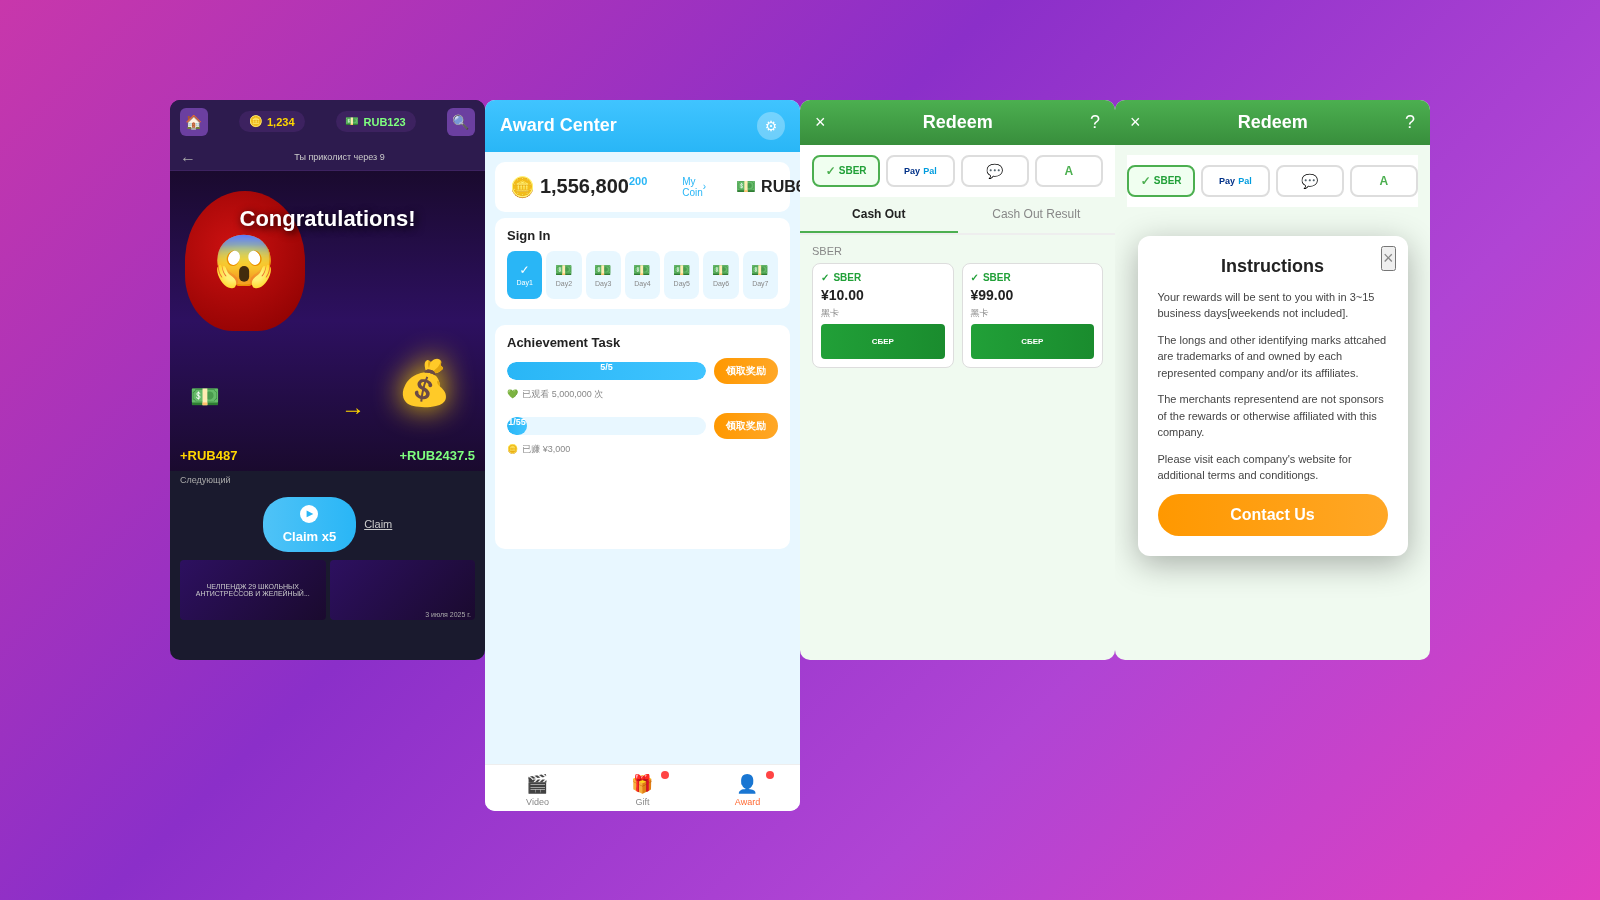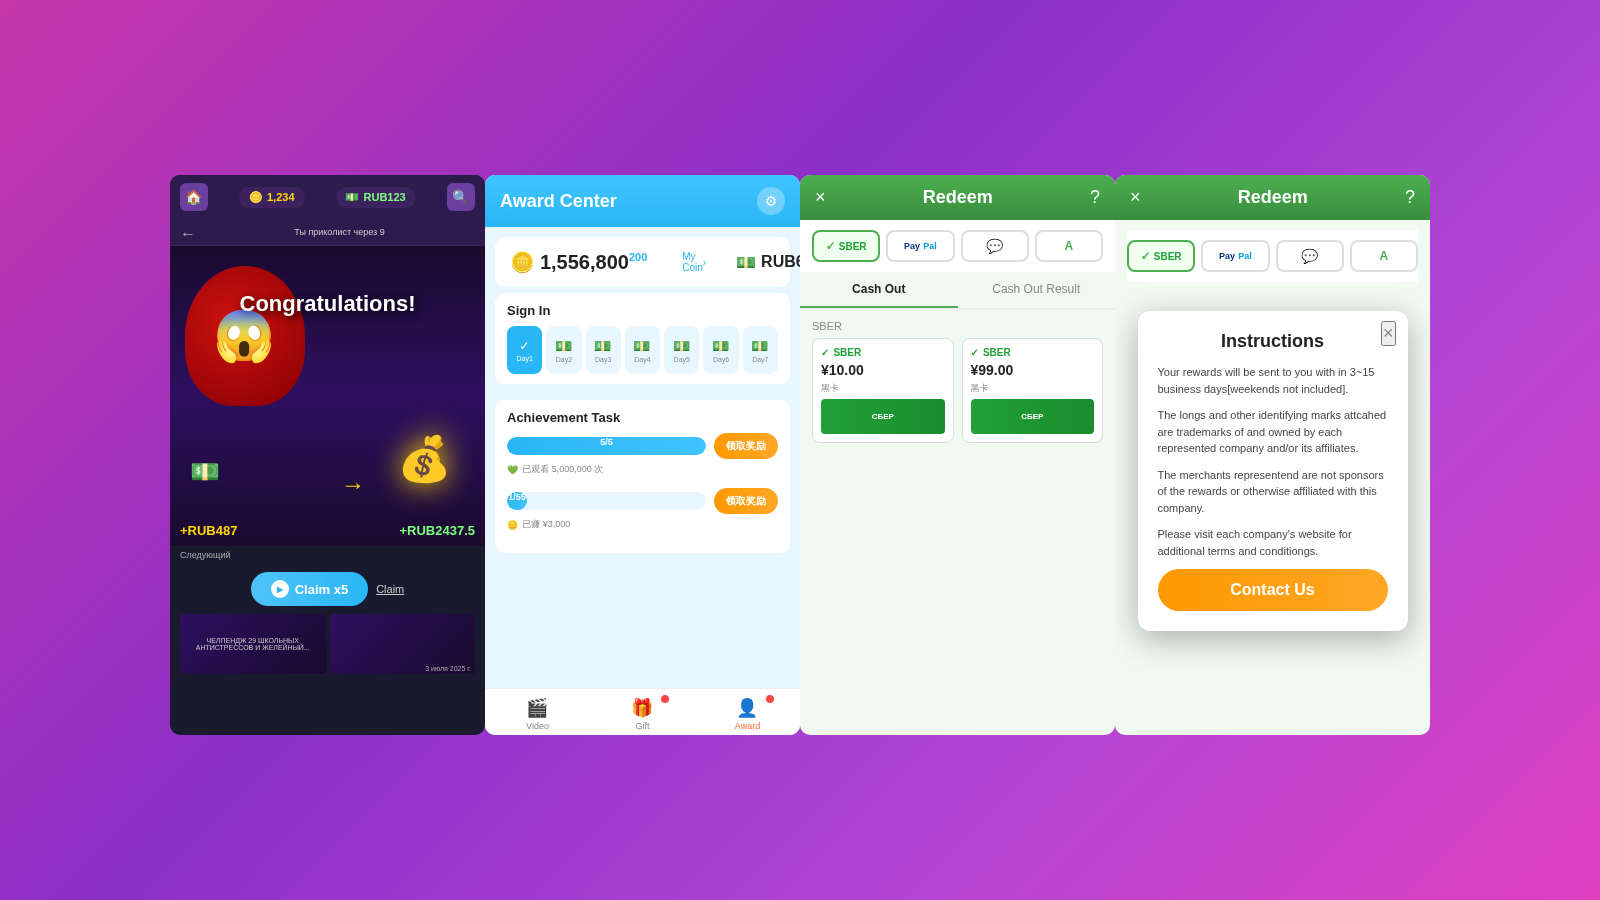--- a/index.html
+++ b/index.html
@@ -77,21 +77,21 @@
       position: relative;
       height: 300px;
       background: linear-gradient(180deg, #1a0a2e 0%, #2d1060 50%, #1a0a2e 100%);
       overflow: hidden;
     }
     .congrats-text {
       color: white;
       font-size: 22px;
       font-weight: bold;
       text-shadow: 2px 2px 8px #000;
-      margin-top: 30px;
+      margin-top: 20px;
       text-align: center;
     }
     .arrow-right {
       position: absolute;
       bottom: 50px; right: 120px;
       color: #ffd700; font-size: 24px;
     }
     .rewards-row {
       position: absolute;
       bottom: 8px; left: 10px; right: 10px;
@@ -107,21 +107,21 @@
     }
     .claim-btn {
       background: linear-gradient(90deg, #4fc3f7, #29b6f6);
       border: none;
       border-radius: 25px;
       padding: 8px 20px;
       color: white;
       font-weight: bold;
       font-size: 13px;
       cursor: pointer;
-      display: flex; align-items: center; gap: 6px;
+      display: flex; align-items: center; gap: 6px; flex-direction: column;
     }
     .claim-btn-play {
       width: 18px; height: 18px;
       background: white;
       border-radius: 50%;
       display: flex; align-items: center; justify-content: center;
     }
     .claim-btn-play::after { content: '▶'; color: #29b6f6; font-size: 8px; margin-left: 1px; }
     .claim-link {
       color: #ccc; font-size: 11px; text-decoration: underline;
@@ -137,21 +137,21 @@
       border-radius: 4px;
       display: flex; align-items: center; justify-content: center;
       color: #888; font-size: 8px; text-align: center; padding: 4px;
       position: relative; overflow: hidden;
     }
     .thumb-date { position: absolute; bottom: 2px; right: 4px; color: #aaa; font-size: 7px; }
 
     
     .screen2 {
       width: 315px;
-      height: 560px;
+      height: 711px;
       background: #e8f7ff;
       border-radius: 10px;
       overflow: hidden;
       flex-shrink: 0;
     }
     .screen2-header {
       background: linear-gradient(180deg, #40c4ff 0%, #29b6f6 100%);
       padding: 12px 15px;
       display: flex; align-items: center; justify-content: space-between;
     }

